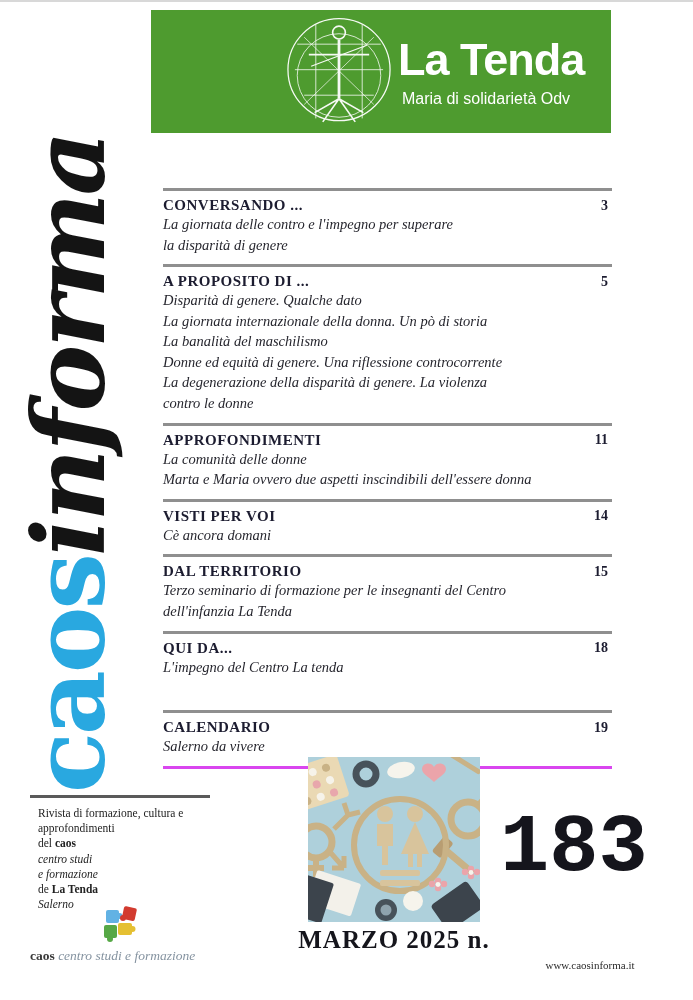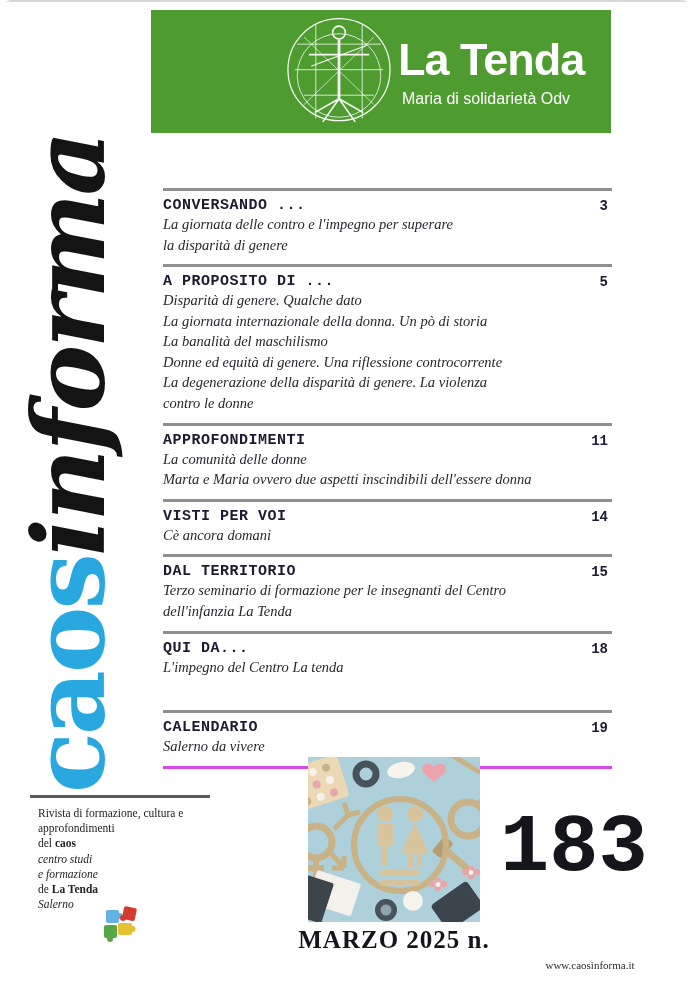--- a/index.html
+++ b/index.html
@@ -1,17 +1,17 @@
 <!DOCTYPE html>
 <html><head>
 <meta charset="utf-8">
 <style>
   html,body{margin:0;padding:0;background:#fff;}
   .page{position:relative;width:693px;height:1000px;background:#ffffff;overflow:hidden;
-        font-family:"Liberation Serif",serif;color:#1d1d28;border-radius:12px;}
+        font-family:"Liberation Serif",serif;color:#1d1d28;}
   .top-scan-line{position:absolute;top:0;left:0;width:693px;height:2px;background:#d8d8d8;}
 
   
   .banner{position:absolute;left:151px;top:10px;width:460px;height:123px;background:#4e9b2f;}
   .vitruvian{position:absolute;left:130px;top:4px;width:116px;height:116px;}
   .brand{position:absolute;left:247px;top:24px;font-family:"Liberation Sans",sans-serif;
          font-weight:bold;font-size:45px;color:#fff;letter-spacing:-1px;white-space:nowrap;}
   .brand-sub{position:absolute;left:251px;top:80px;font-family:"Liberation Sans",sans-serif;
          font-size:16px;color:#fff;white-space:nowrap;}
 
@@ -19,21 +19,21 @@
   .masthead{position:absolute;left:14px;top:793px;width:605px;transform:rotate(-90deg);
             transform-origin:0 0;font-family:"DejaVu Serif",serif;font-size:100px;
             letter-spacing:-3px;white-space:nowrap;line-height:1.1;}
   .masthead .caos{color:#29a8e0;font-weight:bold;}
   .masthead .informa{color:#141414;font-weight:bold;font-style:italic;}
 
   
   .toc{position:absolute;left:163px;top:188px;width:449px;}
   .toc-section{border-top:3px solid #8f8f8f;padding:6px 0 9px 0;}
   .toc-section:last-child{border-bottom:3px solid #d946ef;margin-top:24px;}
-  .toc-head{display:flex;justify-content:space-between;align-items:flex-end;font-family:Liberation Mono, monospace;}
+  .toc-head{display:flex;justify-content:space-between;align-items:center;}
   .toc-title{font-weight:bold;font-size:15px;letter-spacing:0.5px;color:#1c1c30;}
   .toc-page{font-weight:bold;font-size:14px;color:#1c1c30;padding-right:4px;}
   .toc-line{font-style:italic;font-size:14.5px;line-height:1.42;color:#26262e;}
 
   
   .pub-rule{position:absolute;left:30px;top:795px;width:180px;height:3px;background:#5a5a5a;}
   .publisher{position:absolute;left:38px;top:806px;width:175px;font-size:11.5px;
              line-height:1.32;color:#222;}
   .publisher .bold{font-weight:bold;}
   .publisher .italic-line{font-style:italic;}
@@ -234,20 +234,21 @@
       <rect x="14" y="4" width="13" height="13" rx="2" fill="#62b2e4"></rect>
       <circle cx="27.5" cy="10" r="3" fill="#62b2e4"></circle>
       <rect x="31" y="1" width="13" height="13" rx="2" fill="#d23b2f" transform="rotate(12 37 7)"></rect>
       <circle cx="31" cy="12" r="3" fill="#d23b2f"></circle>
       <rect x="12" y="19" width="13" height="13" rx="2" fill="#56a846"></rect>
       <circle cx="18" cy="33" r="3" fill="#56a846"></circle>
       <rect x="26" y="17" width="14" height="12" rx="2" fill="#e5c032"></rect>
       <circle cx="40.5" cy="23" r="3" fill="#e5c032"></circle>
     </g>
   </svg>
+  <div class="caos-logo-text"><span class="logo-caos">caos</span><span class="logo-rest"> centro studi e formazione</span></div>
 
   <div class="photo">
     <svg viewBox="0 0 172 165" width="172" height="165">
       <rect width="172" height="165" fill="#aed0db"></rect>
 
       <g transform="rotate(-18 16 24)">
         <rect x="-18" y="2" width="54" height="44" rx="4" fill="#ead9b4"></rect>
         <circle cx="-6" cy="12" r="4" fill="#e8a7ac"></circle>
           <circle cx="8" cy="12" r="4" fill="#f6f3ea"></circle>
           <circle cx="22" cy="12" r="4" fill="#c9b286"></circle>

